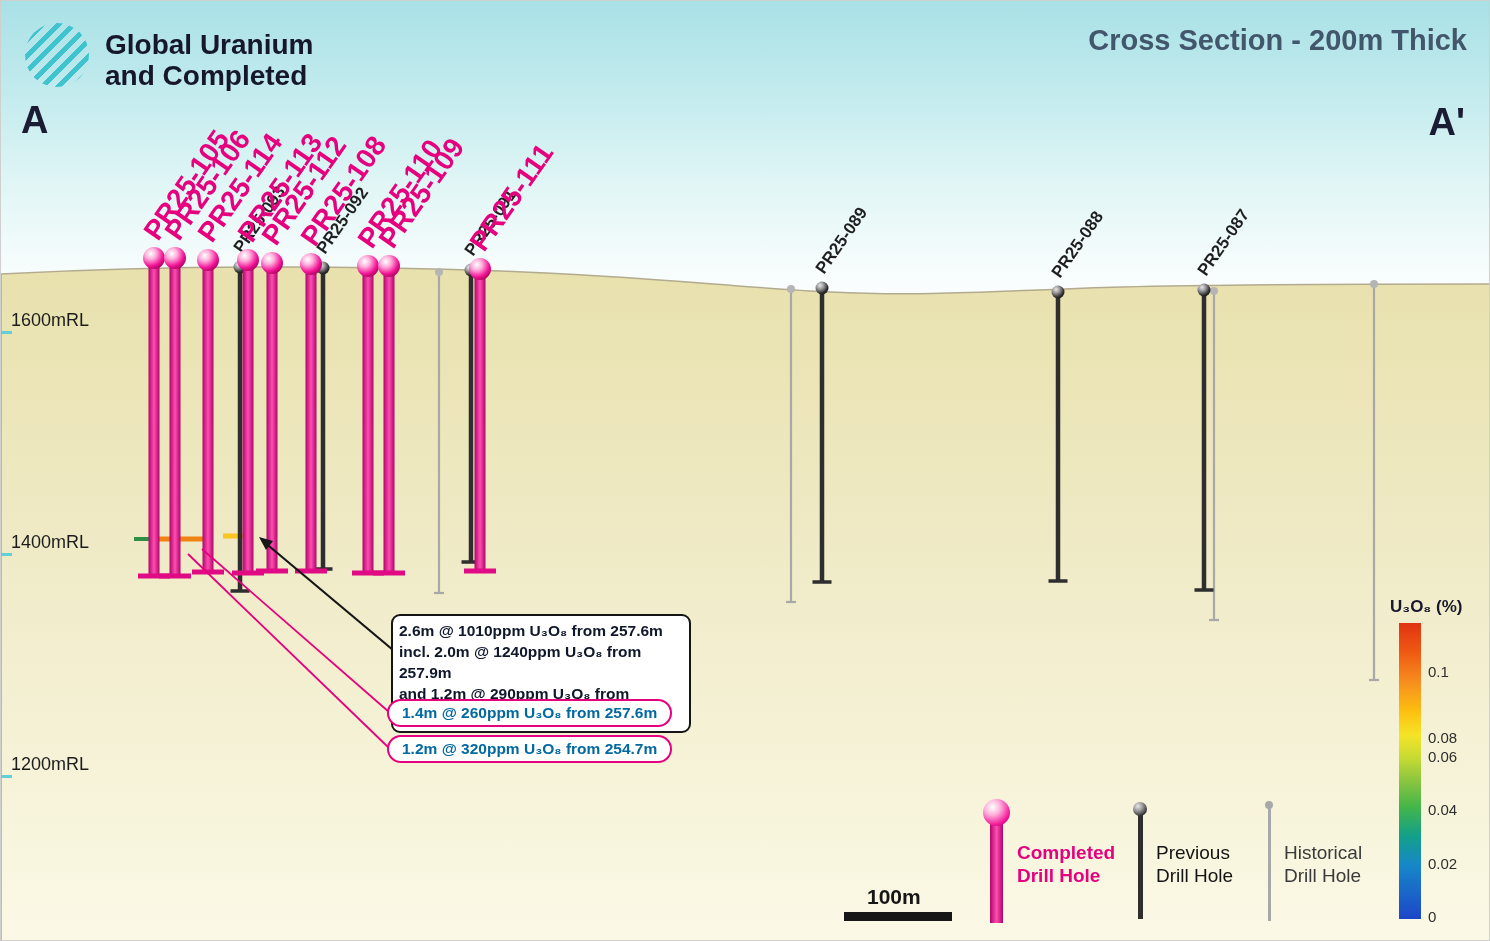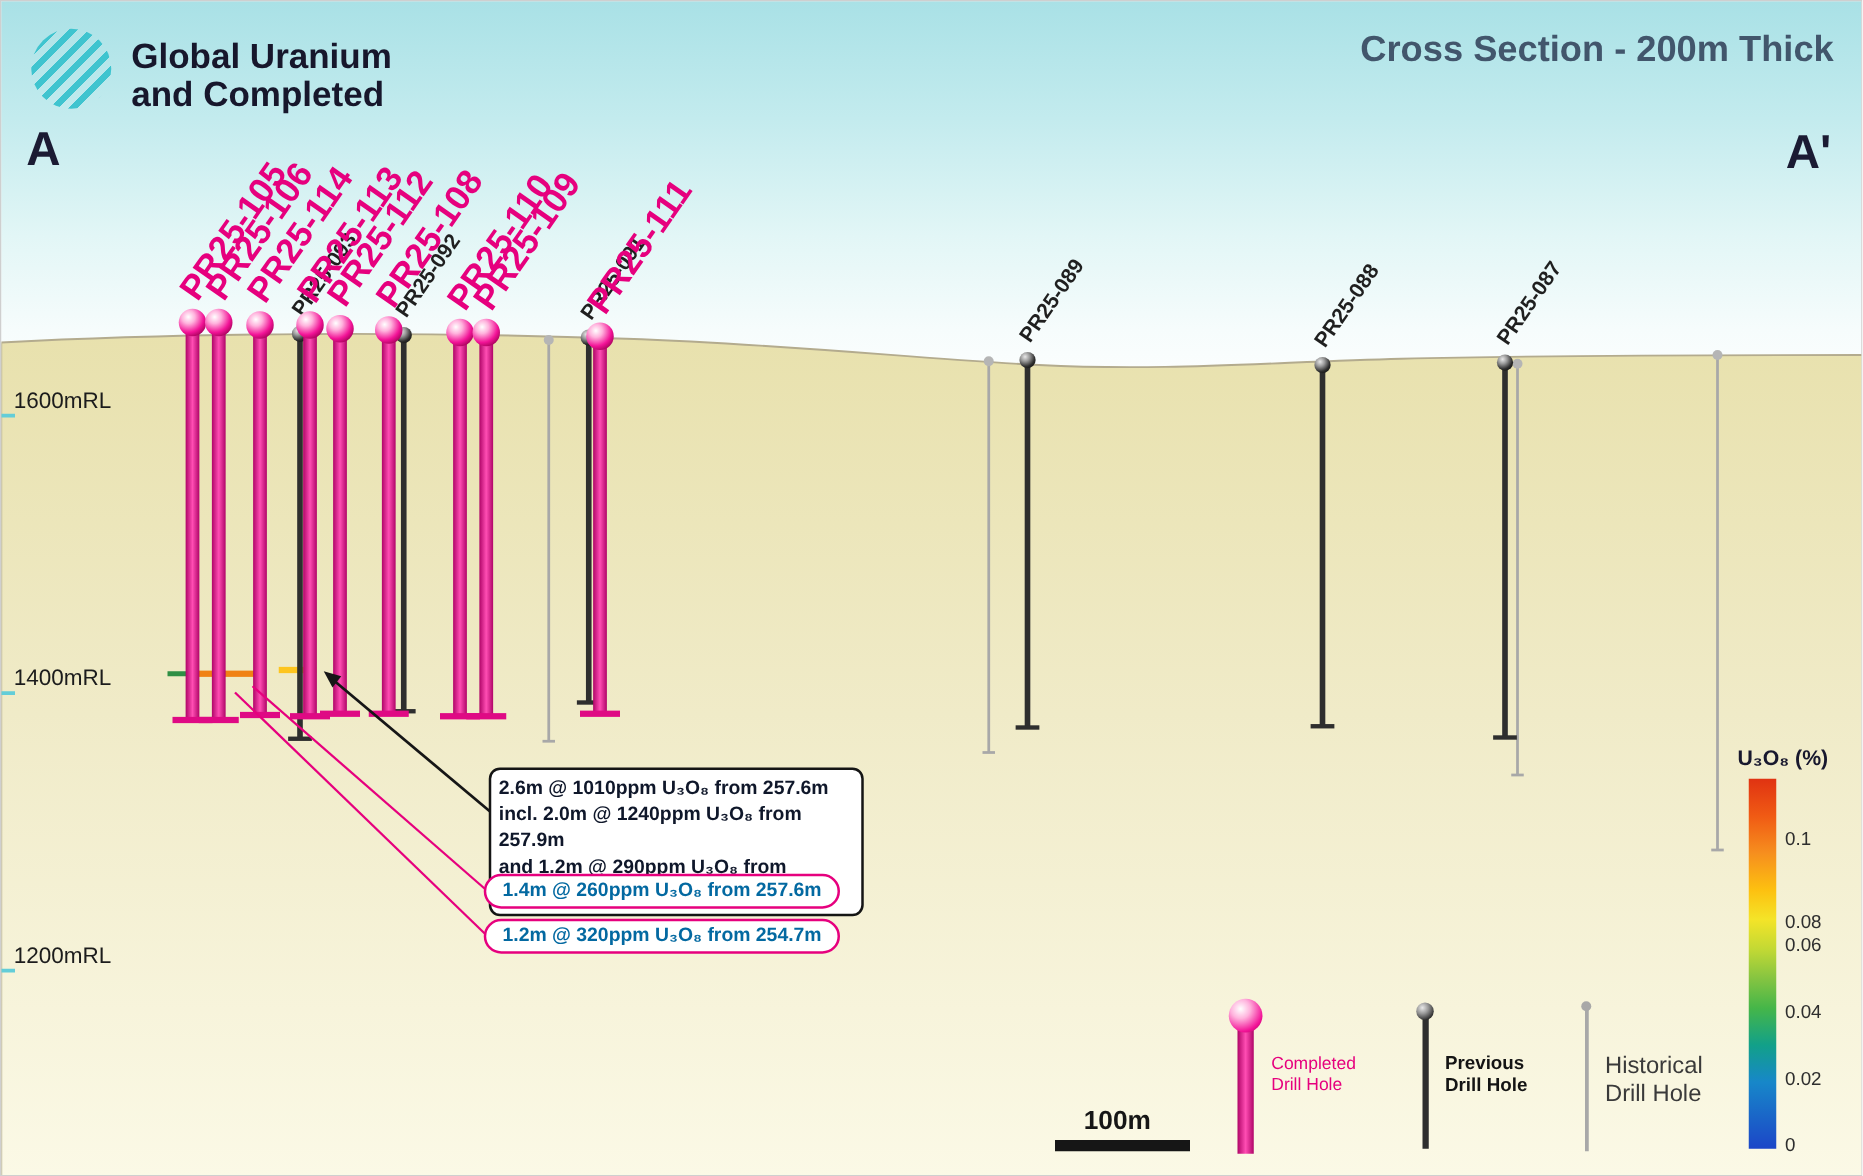--- a/index.html
+++ b/index.html
@@ -47,26 +47,26 @@
   .ann-pink-2 { left:386px; top:734px; }
 
   
   .scalebar { position:absolute; left:843px; top:911px; width:108px; height:9px; background:#161616; }
   .scalebar-label { position:absolute; left:866px; top:884px; font-size:21px; font-weight:700; color:#161616; }
 
   .leg-ball-pink { position:absolute; left:982px; top:798px; width:27px; height:27px; border-radius:50%;
     background:radial-gradient(circle at 35% 30%,#ffffff,#ffb3dd 30%,#f21397 70%,#99004f); }
   .leg-stem-pink { position:absolute; left:989px; top:812px; width:13px; height:110px;
     background:linear-gradient(90deg,#b00568,#ff4db3 50%,#b00568); }
-  .leg-text-pink { position:absolute; left:1016px; top:841px; font-size:14px; font-weight:400; color:#e6007e; line-height:1.2; }
+  .leg-text-pink { position:absolute; left:1016px; top:841px; font-size:19px; font-weight:700; color:#e6007e; line-height:1.2; }
 
   .leg-ball-dark { position:absolute; left:1132px; top:801px; width:14px; height:14px; border-radius:50%;
     background:radial-gradient(circle at 35% 30%,#e8e8e8,#9a9a9a 35%,#2e2e2e 75%,#111111); }
   .leg-stem-dark { position:absolute; left:1137px; top:809px; width:4.5px; height:109px; background:#2e2e2e; }
-  .leg-text-dark { position:absolute; left:1155px; top:841px; font-size:15px; font-weight:700; color:#141414; line-height:1.2; }
+  .leg-text-dark { position:absolute; left:1155px; top:841px; font-size:19px; font-weight:400; color:#141414; line-height:1.2; }
 
   .leg-dot-gray { position:absolute; left:1264px; top:800px; width:8px; height:8px; border-radius:50%; background:#a8a8a8; }
   .leg-stem-gray { position:absolute; left:1266.5px; top:804px; width:3px; height:116px; background:#a8a8a8; }
   .leg-text-gray { position:absolute; left:1283px; top:841px; font-size:19px; font-weight:400; color:#3a3a3a; line-height:1.2; }
 
   
   .cbar-title { position:absolute; left:1389px; top:596px; font-size:17px; font-weight:700; color:#18182e;text-align:center; }
   .cbar {
     position:absolute; left:1398px; top:622px; width:22px; height:296px;
     background:linear-gradient(180deg,

